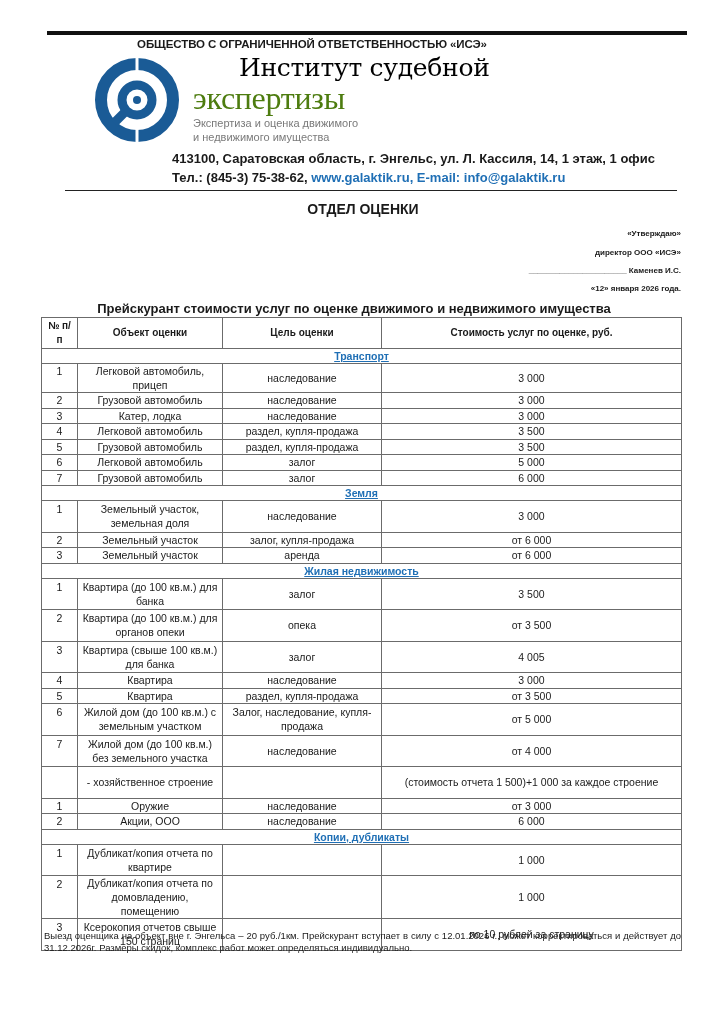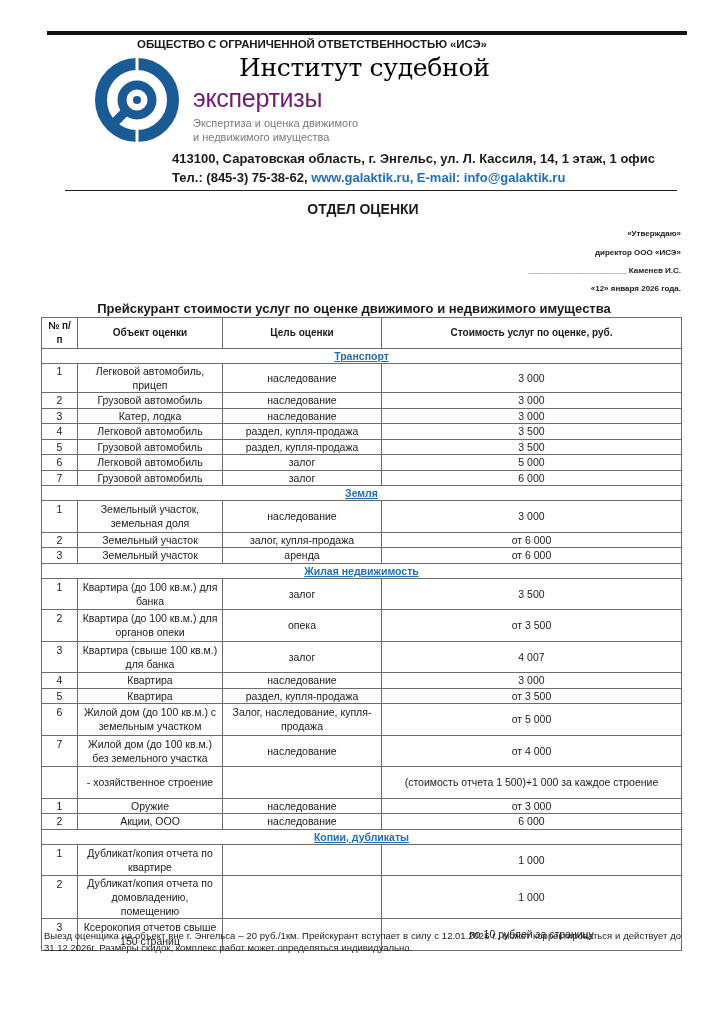--- a/index.html
+++ b/index.html
@@ -4,21 +4,21 @@
 <style>
   html, body { margin: 0; padding: 0; background: #ffffff; }
   body { width: 724px; height: 1024px; position: relative; overflow: hidden;
          font-family: "Liberation Sans", sans-serif; color: #1a1a1a; }
   .abs { position: absolute; }
   .topbar { left: 47px; top: 31px; width: 640px; height: 4px; background: #111; }
   .org { left: 0; width: 580px; top: 38px; text-align: center; font-size: 11.5px; font-weight: bold; letter-spacing: -0.1px; }
   .org span { position: relative; left: 22px; }
   .logo { left: 94px; top: 57px; width: 86px; height: 86px; }
   .title1 { left: 193px; top: 53px; font-family: "DejaVu Serif", serif; font-size: 25px; line-height: 30px; color: #000000; letter-spacing: -0.3px; margin-left: 46px; }
-  .title2 { left: 193px; top: 83px; font-family: Liberation Sans, sans-serif; font-size: 25px; line-height: 30px; color: #701a75; letter-spacing: -0.3px; }
+  .title2 { left: 193px; top: 83px; font-family: Liberation Serif, serif; font-size: 32px; line-height: 30px; color: #4d7c0f; letter-spacing: -0.3px; }
   .sub1 { left: 193px; top: 117px; font-size: 11px; color: #7a7a7a; }
   .sub2 { left: 193px; top: 131px; font-size: 11px; color: #7a7a7a; }
   .addr { left: 172px; top: 151px; font-size: 13px; font-weight: bold; }
   .contacts { left: 172px; top: 170px; font-size: 13px; font-weight: bold; }
   .contacts .link { color: #1f6fb5; }
   .rule { left: 65px; top: 190px; width: 612px; height: 1px; background: #222; }
   .dept { left: 0; width: 724px; top: 201px; text-align: center; font-size: 14px; font-weight: bold; }
   .dept span { position: relative; left: 1px; }
   .approve { right: 43px; font-size: 8px; font-weight: bold; text-align: right; }
   .doc-title { left: 0; width: 700px; top: 301px; text-align: center; font-size: 13px; font-weight: bold; }
@@ -162,21 +162,21 @@
       <tr class="r2">
         <td class="num">2</td>
         <td>Квартира (до 100 кв.м.) для органов опеки</td>
         <td>опека</td>
         <td>от 3 500</td>
       </tr>
       <tr class="r2">
         <td class="num">3</td>
         <td>Квартира (свыше 100 кв.м.) для банка</td>
         <td>залог</td>
-        <td>4 007</td>
+        <td>4 005</td>
       </tr>
       <tr class="r1">
         <td class="num">4</td>
         <td>Квартира</td>
         <td>наследование</td>
         <td>3 000</td>
       </tr>
       <tr class="r1">
         <td class="num">5</td>
         <td>Квартира</td>

